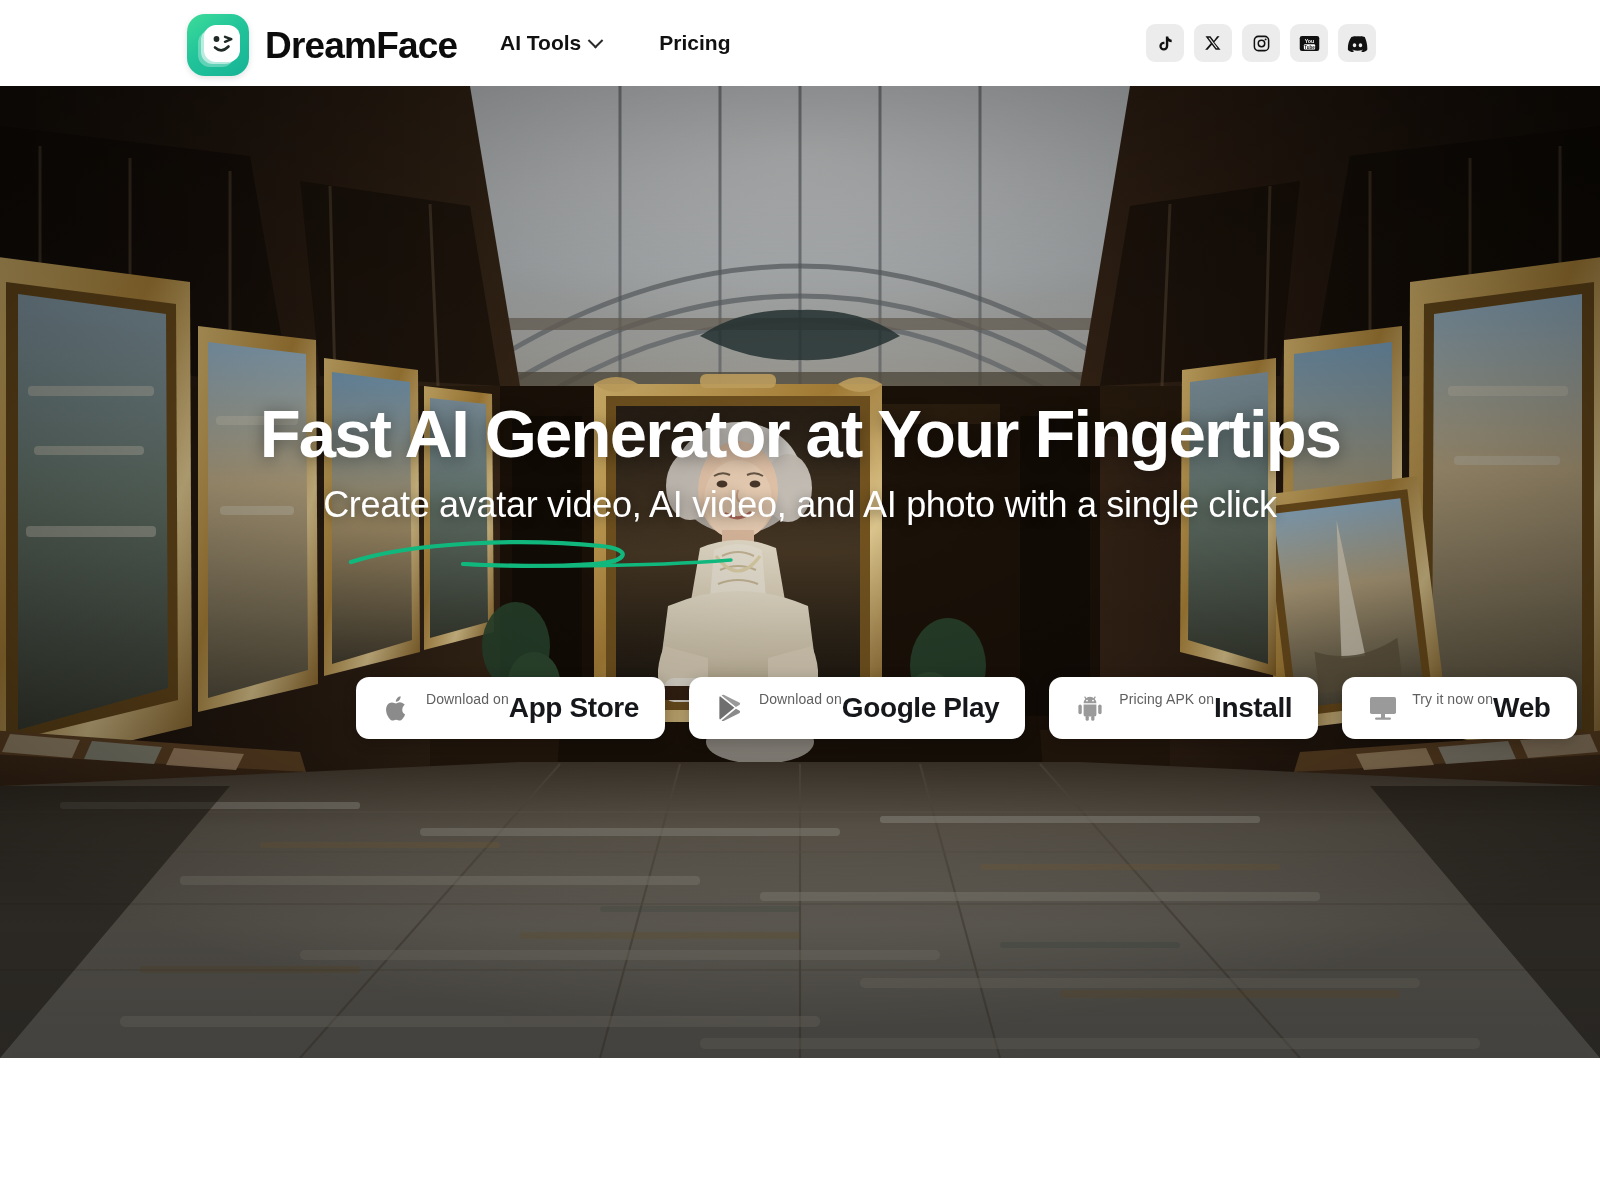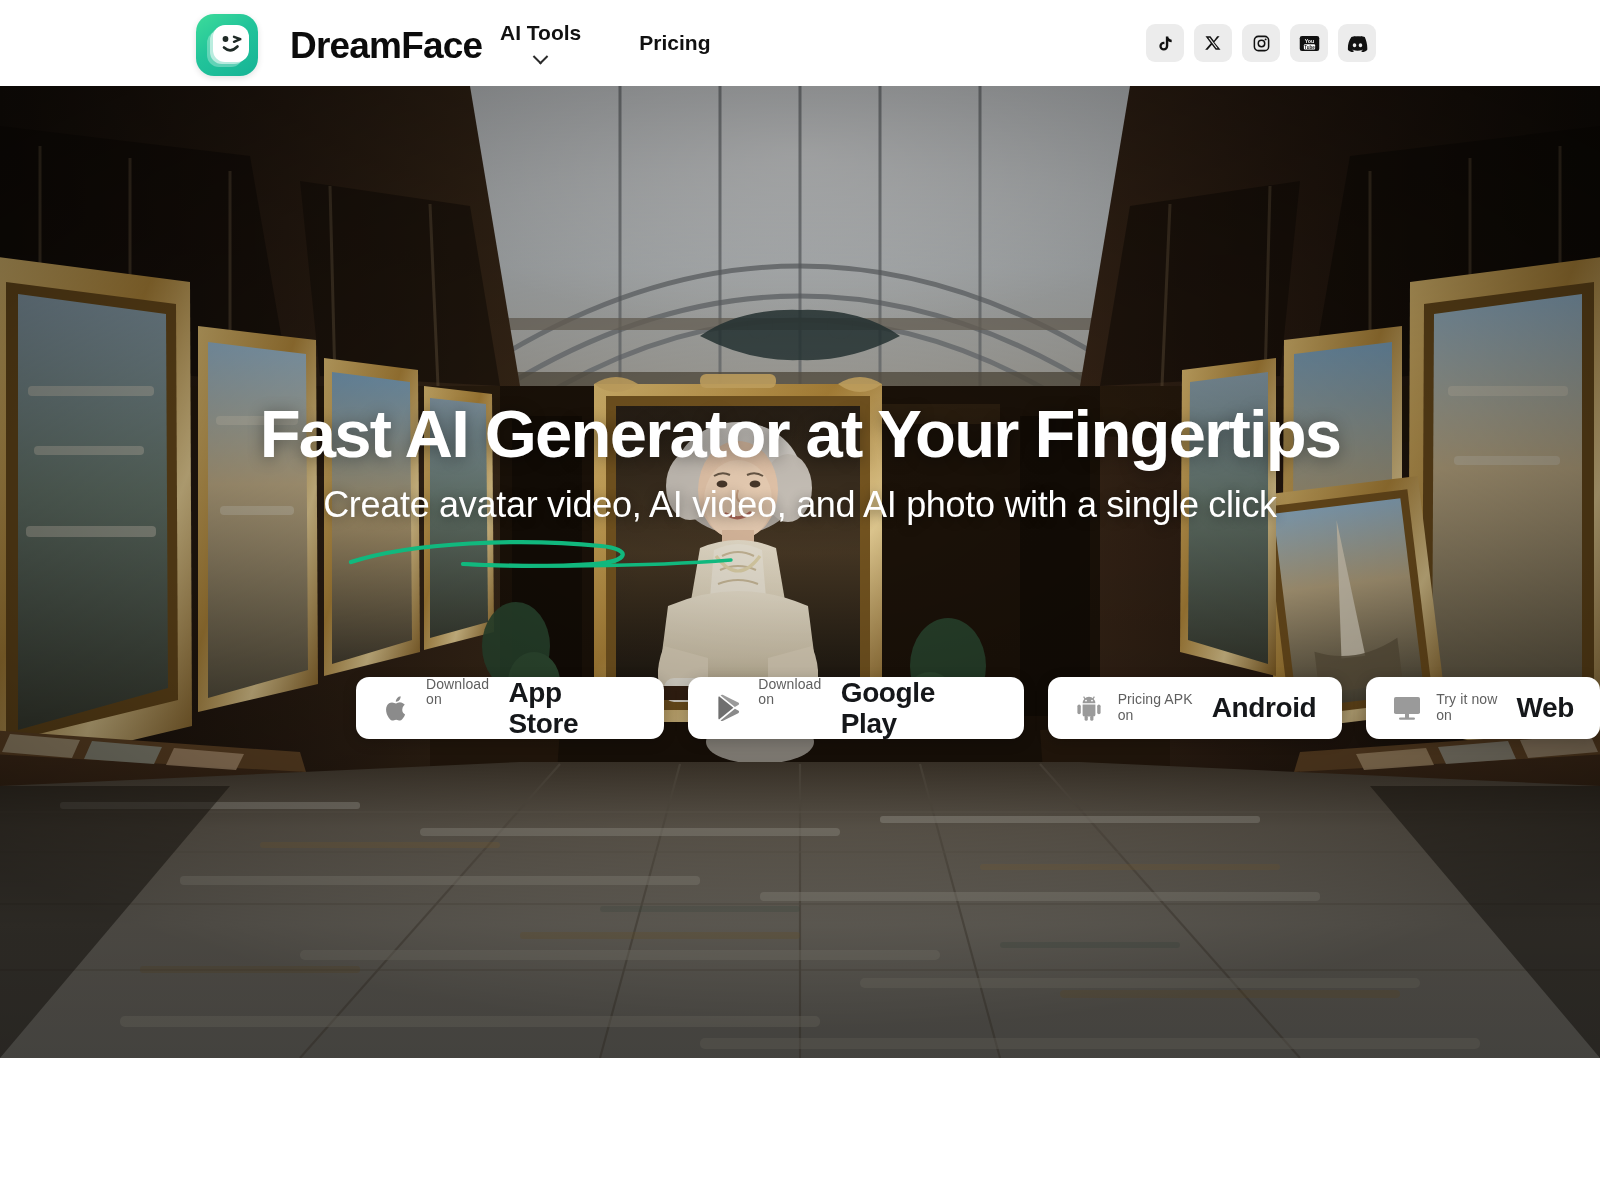--- a/index.html
+++ b/index.html
@@ -19,25 +19,25 @@
     width: 1600px;
     height: 86px;
     background: #ffffff;
     display: flex;
     align-items: center;
     z-index: 20;
   }
 
   .brand {
     position: absolute;
-    left: 196px;
+    left: 187px;
     top: 14px;
     display: flex;
     align-items: center;
-    gap: 32px;
+    gap: 16px;
     cursor: pointer;
   }
 
   .logo-mark {
     position: relative;
     width: 62px;
     height: 62px;
     border-radius: 18px;
     background: linear-gradient(145deg, #3ddc9a 0%, #22c49a 45%, #16b396 100%);
     box-shadow: 0 2px 6px rgba(0,0,0,0.12);
@@ -85,21 +85,20 @@
   }
   .nav-item {
     display: flex;
     align-items: center;
     gap: 9px;
     font-size: 21px;
     font-weight: 600;
     color: #111111;
     cursor: pointer;
     white-space: nowrap;
-    flex-direction: column;
   }
   .chev {
     display: inline-block;
     width: 11px; height: 11px;
     border-right: 2.2px solid #2b2b2b;
     border-bottom: 2.2px solid #2b2b2b;
     transform: rotate(45deg) translate(-2px,-2px);
   }
 
   .socials {
@@ -657,21 +656,21 @@
               <path d="M7.6 8.2 a6.4 6.4 0 0 1 12.8 0 z"></path>
               <path d="M8.6 1.6 L10.4 4.4" stroke="#9a9a9a" stroke-width="1.2"></path>
               <path d="M19.4 1.6 L17.6 4.4" stroke="#9a9a9a" stroke-width="1.2"></path>
             </g>
             <circle cx="11" cy="5.6" r="0.9" fill="#ffffff"></circle>
             <circle cx="17" cy="5.6" r="0.9" fill="#ffffff"></circle>
           </svg>
         </span>
         <span class="dl-text">
           <span class="dl-top">Pricing APK on</span>
-          <span class="dl-bottom">Android</span>
+          <span class="dl-bottom">Install</span>
         </span>
       </div>
 
       <div class="dl-btn">
         <span class="dl-icon">
           <svg width="30" height="26" viewBox="0 0 30 26">
             <rect x="2" y="2" width="26" height="17" rx="1.8" fill="#9a9a9a"></rect>
             <rect x="13" y="19" width="4" height="4" fill="#9a9a9a"></rect>
             <rect x="7" y="22.4" width="16" height="2.4" rx="1.2" fill="#9a9a9a"></rect>
           </svg>

